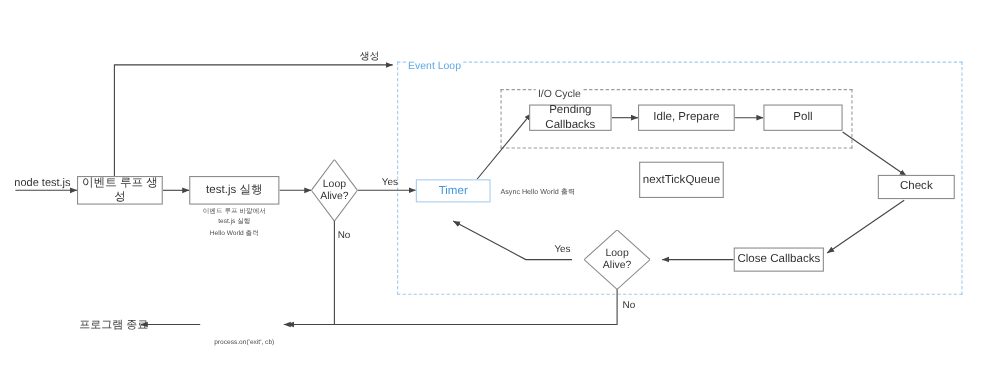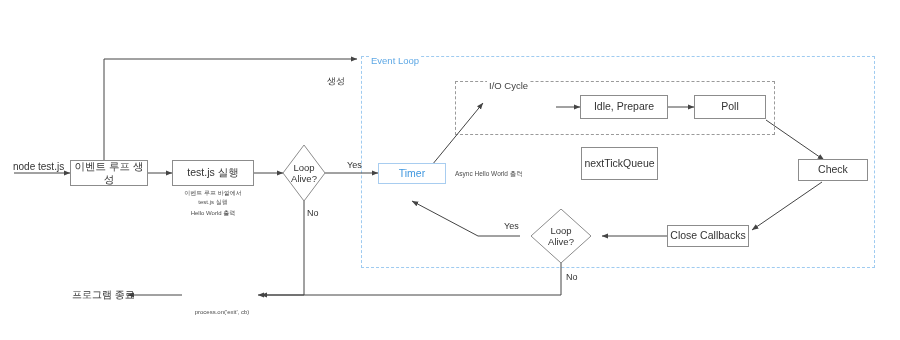--- a/index.html
+++ b/index.html
@@ -100,20 +100,23 @@
     </svg>
     <div class="dtext">Loop
 Alive?</div>
   </div>
 
   <div class="node blue" style="left:378px;top:163px;width:68px;height:21px;">
     <span>Timer</span>
   </div>
   <div class="edge-label small" style="left:455px;top:170px;">Async Hello World 출력</div>
 
+  <div class="node" style="left:481px;top:95px;width:75px;height:24px;">
+    <span>Pending Callbacks</span>
+  </div>
 
   <div class="node" style="left:580px;top:95px;width:88px;height:24px;">
     <span>Idle, Prepare</span>
   </div>
 
   <div class="node" style="left:694px;top:95px;width:72px;height:24px;">
     <span>Poll</span>
   </div>
 
   <div class="node" style="left:798px;top:159px;width:70px;height:22px;">
@@ -133,20 +136,20 @@
     <svg class="dshape" viewBox="0 0 60 54">
       <polygon points="30,0 60,27 30,54 0,27" fill="#ffffff" stroke="#8c8c8c" stroke-width="1"></polygon>
     </svg>
     <div class="dtext">Loop
 Alive?</div>
   </div>
 
   <div class="caption" style="left:177px;top:308px;width:90px;">process.on('exit', cb)</div>
 
   <div class="side-label" style="left:13px;top:161px;">node test.js</div>
-  <div class="edge-label" style="left:327px;top:45px;margin-top:30px;">생성</div>
+  <div class="edge-label" style="left:327px;top:45px;">생성</div>
   <div class="edge-label" style="left:347px;top:160px;">Yes</div>
   <div class="edge-label" style="left:307px;top:208px;">No</div>
   <div class="edge-label" style="left:504px;top:221px;">Yes</div>
   <div class="edge-label" style="left:566px;top:272px;">No</div>
   <div class="side-label" style="left:72px;top:288px;">프로그램 종료</div>
 
 </div>
 
 </body></html>

